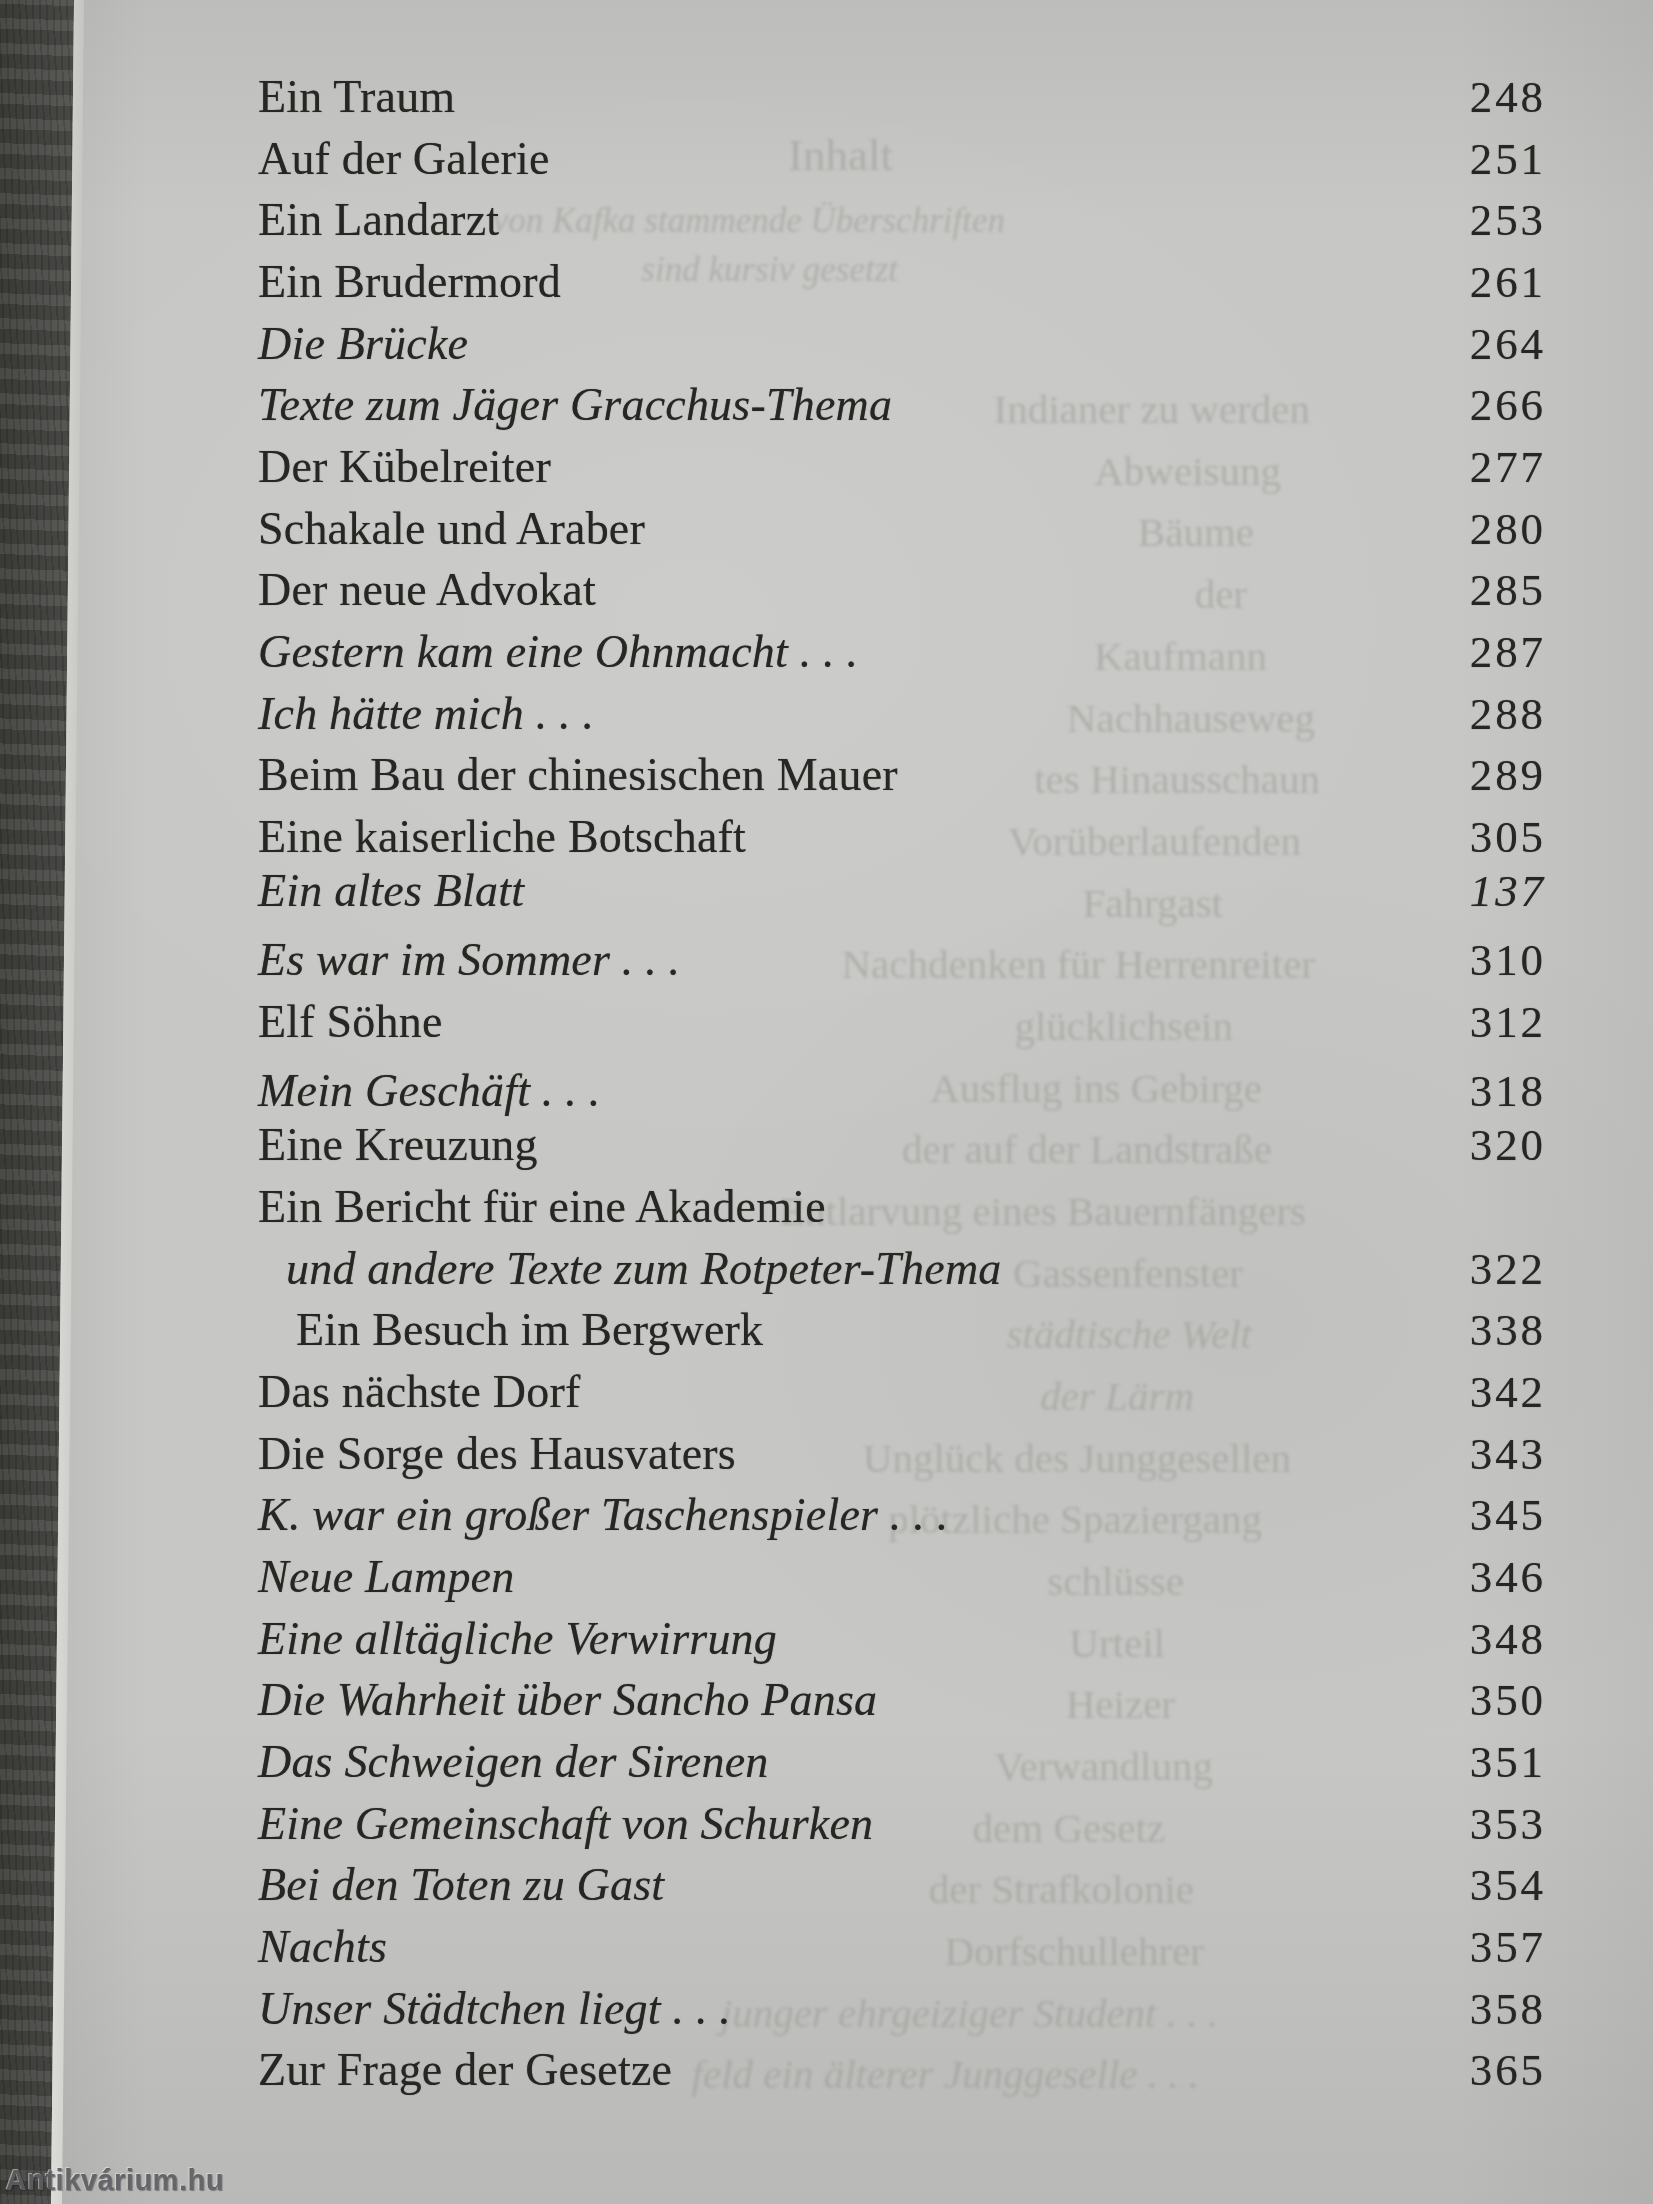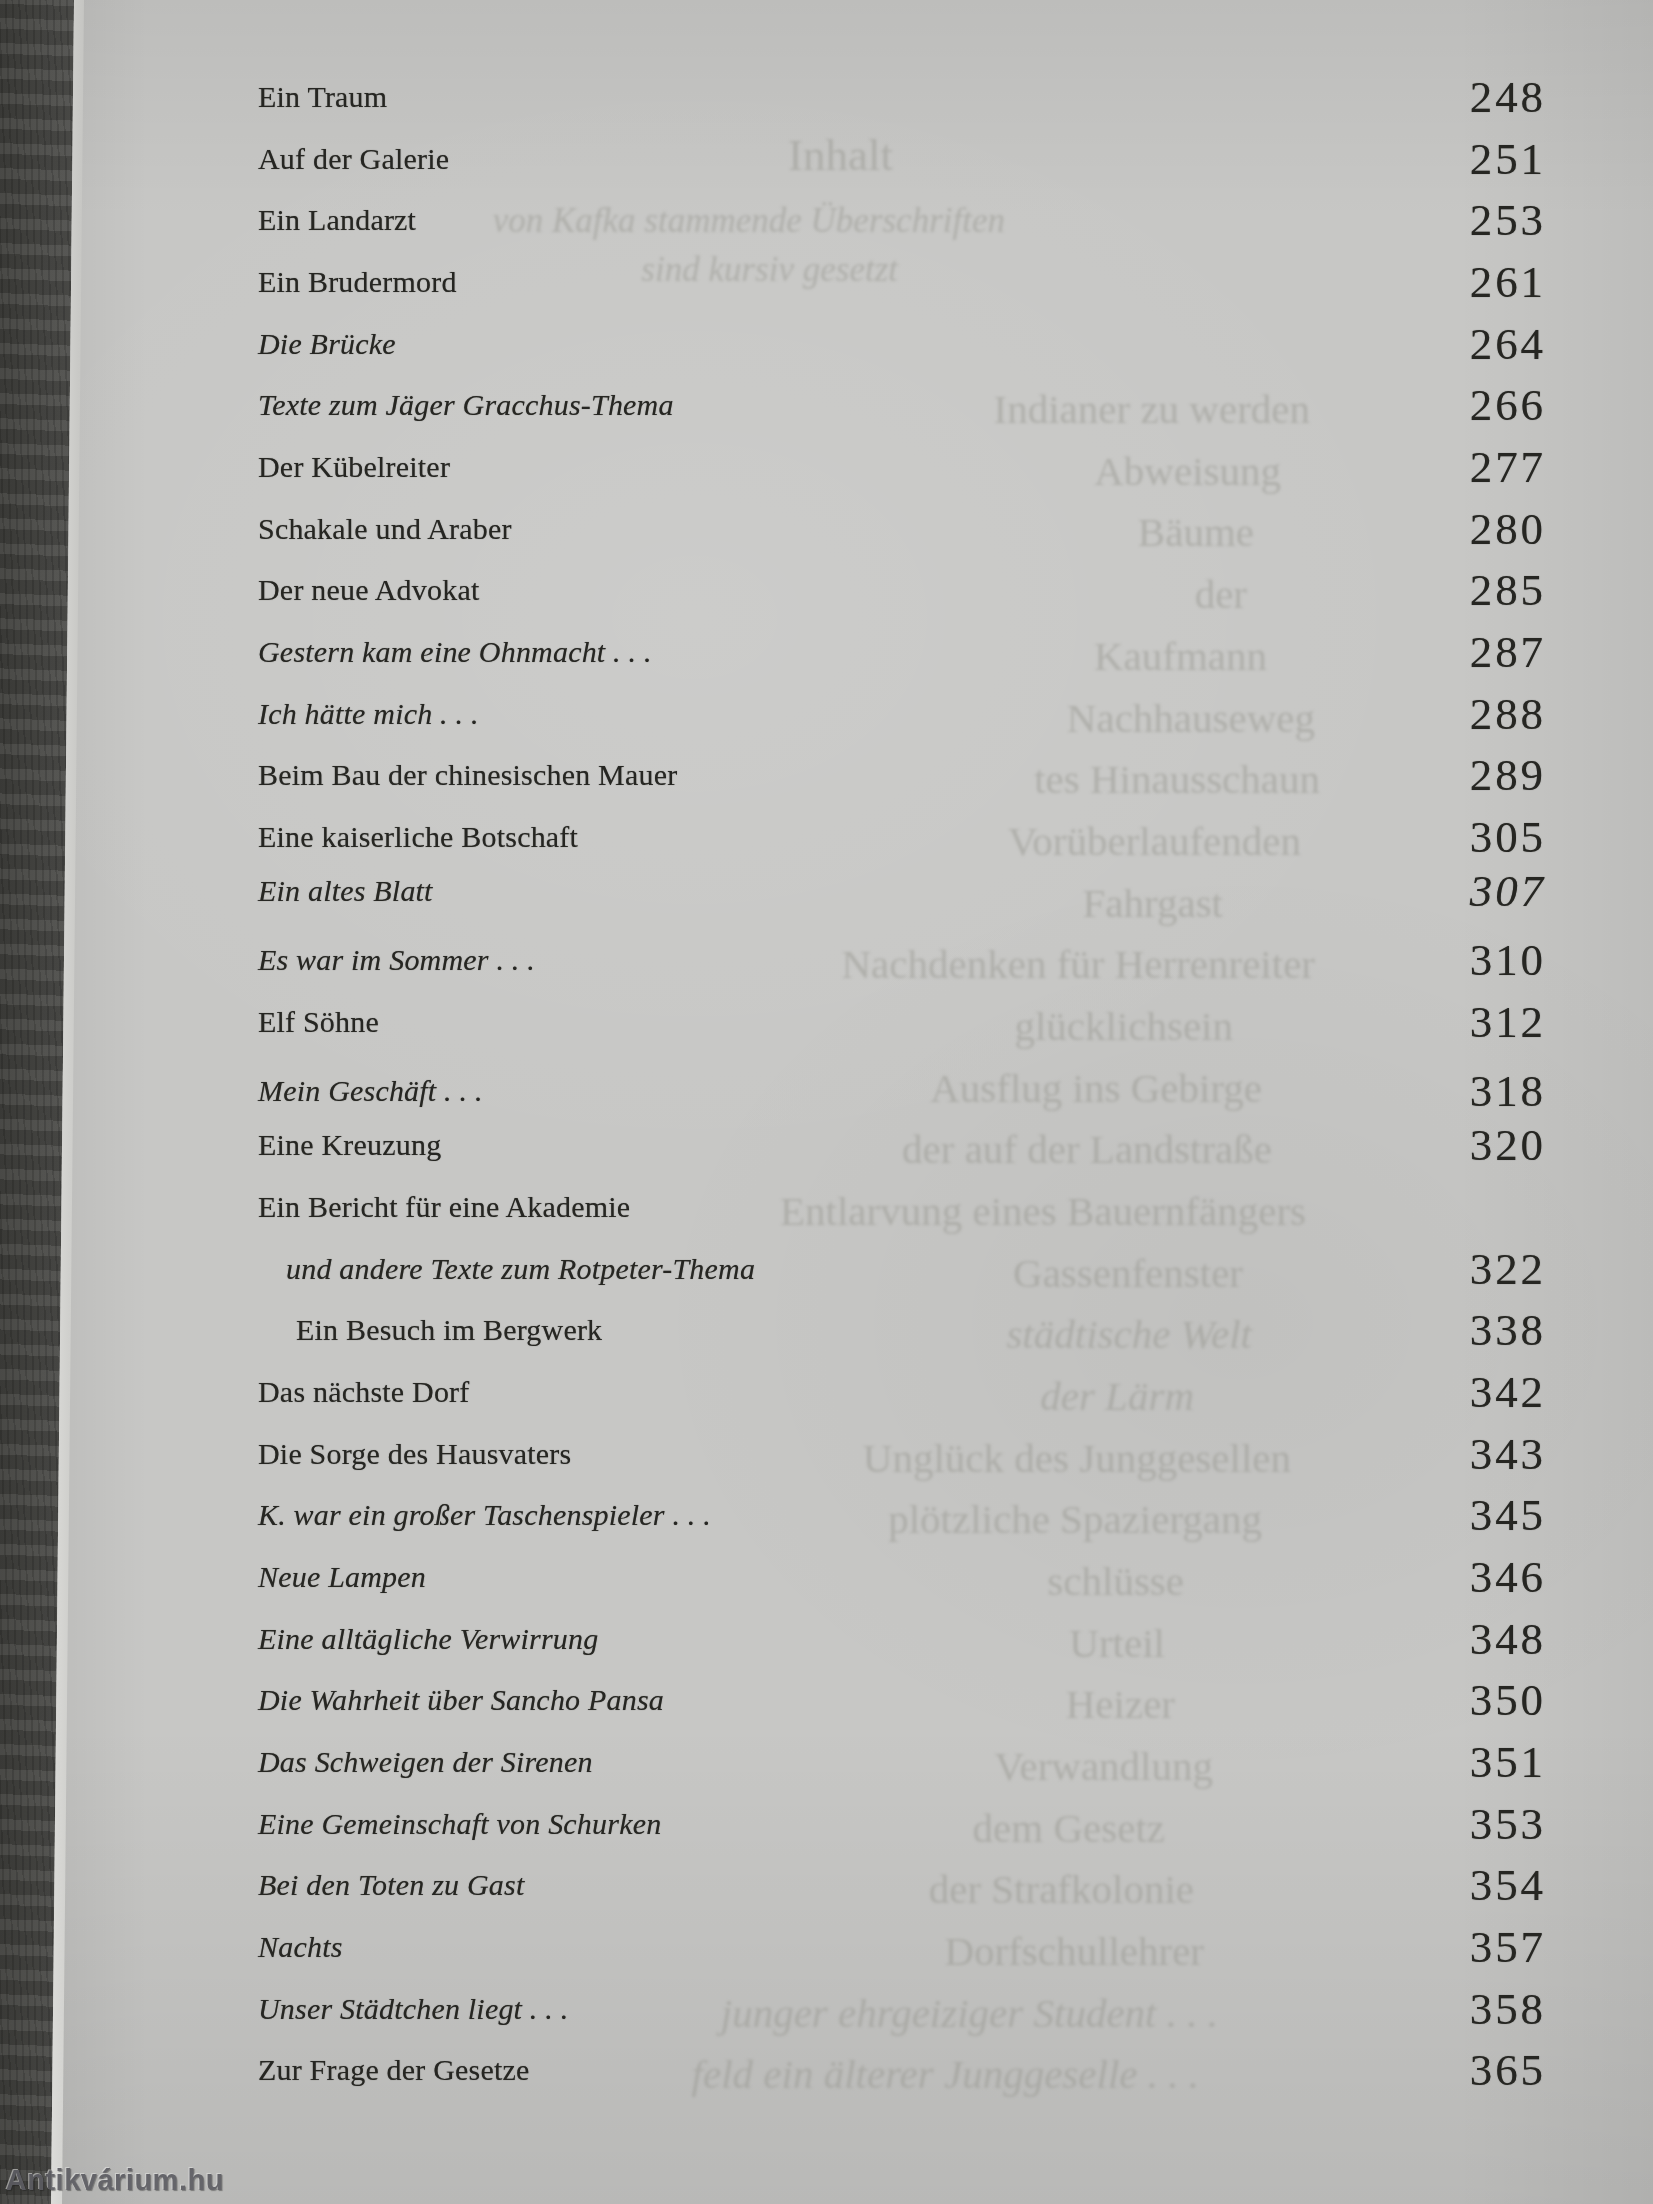--- a/index.html
+++ b/index.html
@@ -27,21 +27,21 @@
   
   .page-edge{
     position:absolute;left:0;top:0;width:107px;height:2205px;
     background:linear-gradient(90deg,#999996,#dededb 45%,#b5b5b2);
     clip-path:polygon(74px 0, 84px 0, 62px 100%, 51px 100%);
   }
   
   .toc-row{position:absolute;left:258px;right:108px;height:62px;color:#262622;}
   .toc-row .t{
     position:absolute;left:0;top:0;line-height:62px;white-space:nowrap;
-    font-size:30px;letter-spacing:0.2px;
+    font-size:46px;letter-spacing:0.2px;
     text-shadow:0 0 1px rgba(38,38,34,0.55);
   }
   .toc-row .t.indent{left:28px;}
   .italic{font-style:italic;}
   .toc-row .p{
     position:absolute;right:0;top:0;line-height:62px;
     font-size:45px;letter-spacing:2.9px;
     text-shadow:0 0 1px rgba(38,38,34,0.5);
   }
   
@@ -148,21 +148,21 @@
       <div class="toc-row" style="top: 744px;">
         <span class="t">Beim Bau der chinesischen Mauer</span>
         <span class="p">289</span>
       </div>
       <div class="toc-row" style="top: 806px;">
         <span class="t">Eine kaiserliche Botschaft</span>
         <span class="p">305</span>
       </div>
       <div class="toc-row" style="top: 860px; font-style: italic;">
         <span class="t">Ein altes Blatt</span>
-        <span class="p">307</span>
+        <span class="p">137</span>
       </div>
       <div class="toc-row" style="top: 929px;">
         <span class="t italic">Es war im Sommer . . .</span>
         <span class="p">310</span>
       </div>
       <div class="toc-row" style="top: 991px;">
         <span class="t">Elf Söhne</span>
         <span class="p">312</span>
       </div>
       <div class="toc-row" style="top: 1053px; margin-top: 7px;">

